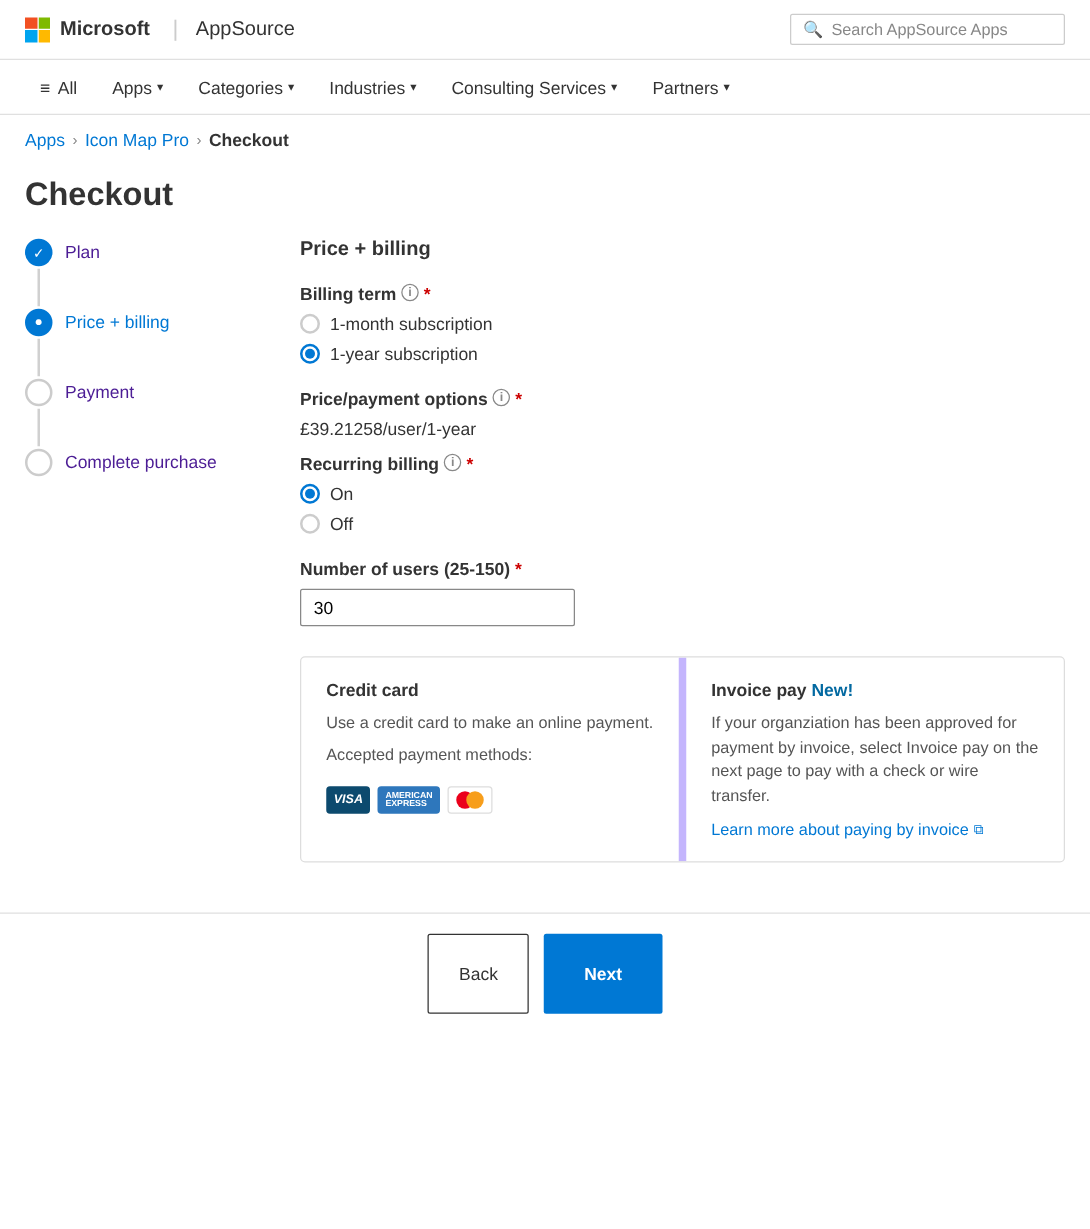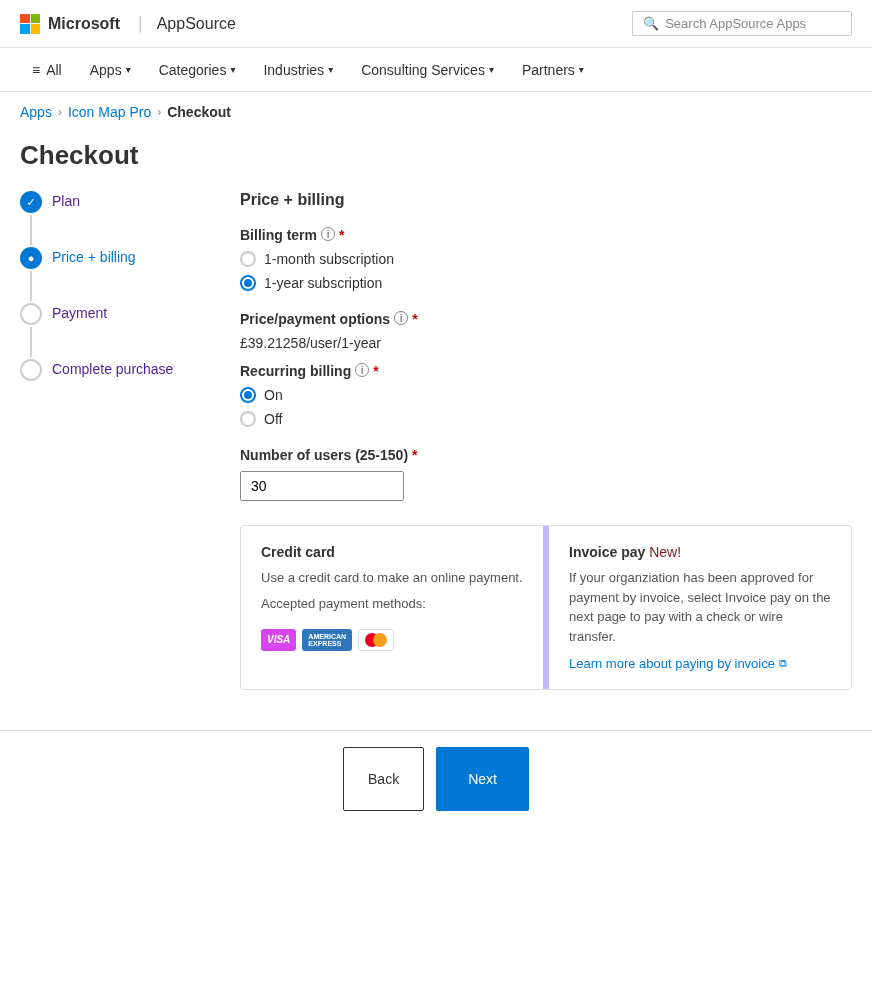--- a/index.html
+++ b/index.html
@@ -53,46 +53,46 @@
     .info-icon { width: 14px; height: 14px; border-radius: 50%; border: 1px solid #888; display: inline-flex; align-items: center; justify-content: center; font-size: 10px; color: #888; cursor: help; }
 
     .radio-group { display: flex; flex-direction: column; gap: 8px; margin-bottom: 20px; }
     .radio-item { display: flex; align-items: center; gap: 8px; cursor: pointer; font-size: 14px; }
     .radio-input { width: 16px; height: 16px; border-radius: 50%; border: 2px solid #ccc; display: flex; align-items: center; justify-content: center; flex-shrink: 0; }
     .radio-input.selected { border-color: #0078d4; }
     .radio-input.selected::after { content: ''; width: 8px; height: 8px; border-radius: 50%; background: #0078d4; }
 
     .price-text { font-size: 14px; color: #333; margin-bottom: 12px; }
 
-    .number-input { border: 1px solid #888; padding: 6px 10px; width: 164px; font-size: 14px; border-radius: 2px; margin-bottom: 24px; }
+    .number-input { border: 1px solid #888; padding: 6px 10px; width: 220px; font-size: 14px; border-radius: 2px; margin-bottom: 24px; }
 
     .payment-prompt { font-size: 14px; font-weight: 500; margin-bottom: 12px; color: #333; }
 
     .payment-box { border: 1px solid #ddd; border-radius: 4px; display: flex; overflow: hidden; }
     .payment-col { flex: 1; padding: 18px 20px; }
     .payment-col:first-child { border-right: 6px solid #c4b5fd; }
     .payment-col-title { font-size: 14px; font-weight: 600; margin-bottom: 8px; }
     .payment-col-desc { font-size: 13px; color: #555; margin-bottom: 8px; line-height: 1.5; }
     .payment-col-sub { font-size: 13px; color: #555; margin-bottom: 18px; }
 
     .card-icons { display: flex; gap: 6px; align-items: center; margin-top: 8px; }
     .card-icon { height: 22px; border-radius: 3px; display: flex; align-items: center; justify-content: center; font-size: 8px; font-weight: 700; padding: 0 6px; }
-    .visa { background: #d946ef; color: #fff; font-size: 10px; font-style: italic; font-weight: 900; }
+    .visa { background: #0c4a6e; color: #fff; font-size: 10px; font-style: italic; font-weight: 900; }
     .amex { background: #2e77bc; color: #fff; font-size: 7px; }
     .mc { background: #fff; border: 1px solid #ddd; }
     .mc-circles { display: flex; }
     .mc-c1 { width: 14px; height: 14px; border-radius: 50%; background: #EB001B; }
     .mc-c2 { width: 14px; height: 14px; border-radius: 50%; background: #F79E1B; margin-left: -6px; }
     .invoice-link { color: #0078d4; text-decoration: none; font-size: 13px; display: flex; align-items: center; gap: 4px; margin-top: 10px; }
     .ext-icon { font-size: 11px; }
 
     
     .footer { margin-top: 40px; padding: 16px 20px; border-top: 1px solid #e0e0e0; display: flex; justify-content: center; gap: 12px; }
     .btn-back { padding: 8px 24px; border: 1px solid #333; background: #fff; color: #333; font-size: 14px; cursor: pointer; border-radius: 2px; }
-    .btn-next { padding: 24px 32px; background: #0078d4; color: #fff; border: none; font-size: 14px; cursor: pointer; border-radius: 2px; font-weight: 400; }
+    .btn-next { padding: 24px 32px; background: #0078d4; color: #fff; border: none; font-size: 14px; cursor: pointer; border-radius: 2px; font-weight: 700; }
   </style>
 </head>
 <body>
 
 <header>
   <div class="header">
     <div class="logo-grid">
       <span style="background:#F25022;"></span>
       <span style="background:#7FBA00;"></span>
       <span style="background:#00A4EF;"></span>
@@ -249,21 +249,21 @@
           <div class="card-icon mc">
             <div class="mc-circles">
               <div class="mc-c1"></div>
               <div class="mc-c2"></div>
             </div>
           </div>
         </div>
       </div>
 
       <div class="payment-col">
-        <div class="payment-col-title"><span>Invoice pay</span> <span style="color:#7f1d1d;font-weight:400;">New!</span></div>
+        <div class="payment-col-title"><span>Invoice pay</span> <span style="color:#0369a1;font-weight:700;">New!</span></div>
         <div class="payment-col-desc">If your organziation has been approved for payment by invoice, select Invoice pay on the next page to pay with a check or wire transfer.</div>
         <a href="#" class="invoice-link">
           <span>Learn more about paying by invoice</span>
           <span class="ext-icon">⧉</span>
         </a>
       </div>
     </div>
   </div>
 </div>
 

